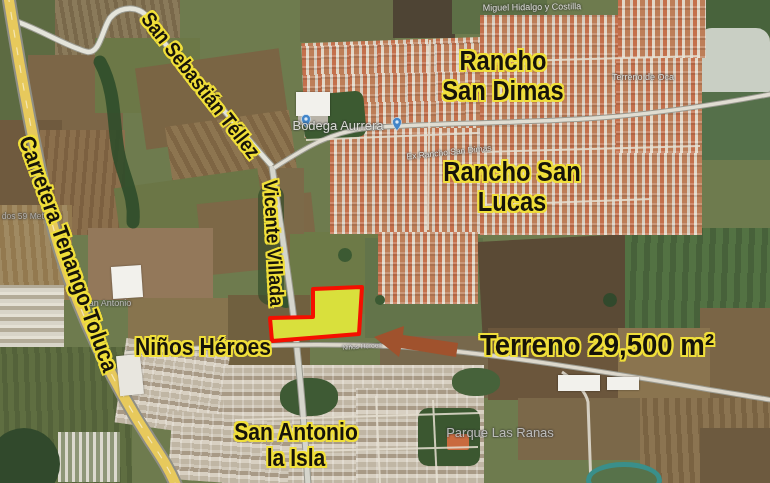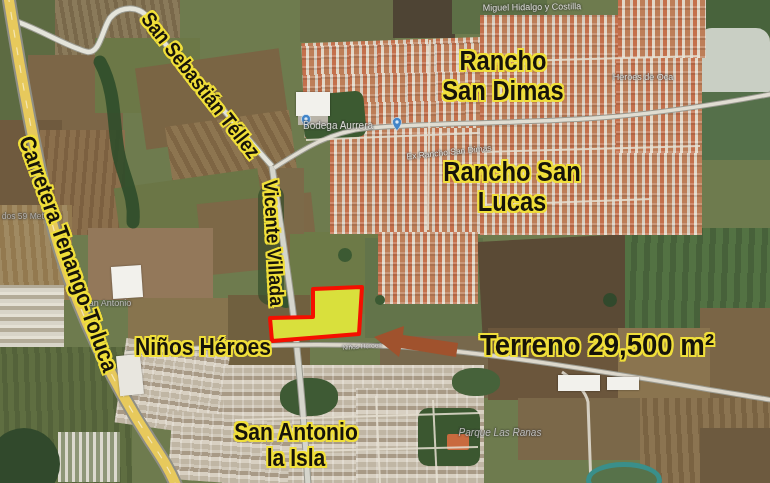--- a/index.html
+++ b/index.html
@@ -29,25 +29,25 @@
   #lbl-dimas{left:503px;top:77px;font-size:27px;transform:translate(-50%,-50%) scaleX(.88);}
   #lbl-lucas{left:512px;top:188px;font-size:27px;transform:translate(-50%,-50%) scaleX(.88);}
   #lbl-ninos{left:203px;top:347px;font-size:24px;transform:translate(-50%,-50%) scaleX(.88);}
   #lbl-sanantonio{left:296px;top:445px;font-size:24px;transform:translate(-50%,-50%) scaleX(.88);}
   #lbl-terreno{left:597px;top:344px;font-size:30px;transform:translate(-50%,-50%) scaleX(.92);}
   
   .street-lbl{position:absolute;font-size:9px;color:rgba(245,245,240,.85);white-space:nowrap;
       text-shadow:0 0 2px rgba(50,50,50,.9),0 0 2px rgba(50,50,50,.9);transform:translate(-50%,-50%);}
   #sl-hidalgo{left:532px;top:7px;transform:translate(-50%,-50%) rotate(-1deg);}
   #sl-oca{left:643px;top:77px;}
-  #sl-bodega{left:338px;top:125px;font-size:10px;}
+  #sl-bodega{left:338px;top:125px;font-size:13px;}
   #sl-exrancho{left:449px;top:152px;transform:translate(-50%,-50%) rotate(-6deg);font-size:8.5px;}
   #sl-metepec{left:32px;top:216px;color:rgba(235,235,235,.62);font-size:8.5px;}
   #sl-sanantonio-s{left:107px;top:303px;color:rgba(240,240,240,.7);}
-  #sl-ranas{left:500px;top:432px;color:rgba(240,240,240,.7);font-size:10px;font-style:italic;}
+  #sl-ranas{left:500px;top:432px;color:rgba(240,240,240,.7);font-size:13px;}
   #sl-ninos-st{left:362px;top:346px;font-size:6.5px;transform:translate(-50%,-50%) rotate(-4deg);color:rgba(255,255,255,.8);}
   .pin{position:absolute;width:10px;height:14px;transform:translate(-50%,-100%);}
   .track{position:absolute;left:586px;top:462px;width:76px;height:36px;border:5px solid #3a8f8a;
          border-radius:50%;background:#57724a;}
 </style>
 </head>
 <body>
 
 <div class="stage">
 
@@ -169,21 +169,21 @@
       </svg>
   </div>
   <div class="pin" style="left:397px;top:131px;">
     <svg viewBox="0 0 24 34" width="10" height="14">
         <path d="M12 1C5.9 1 1 5.9 1 12c0 8.5 11 21 11 21s11-12.5 11-21C23 5.9 18.1 1 12 1z" fill="#4285c8" stroke="#eef3f8" stroke-width="1.5"></path>
         <circle cx="12" cy="12" r="4.2" fill="#dce9f5"></circle>
       </svg>
   </div>
 
   <div class="street-lbl" id="sl-hidalgo">Miguel Hidalgo y Costilla</div>
-  <div class="street-lbl" id="sl-oca">Heroes de Oca</div>
+  <div class="street-lbl" id="sl-oca">Terreno de Oca</div>
   <div class="street-lbl" id="sl-bodega">Bodega Aurrera</div>
   <div class="street-lbl" id="sl-exrancho">Ex Rancho San Dimas</div>
   <div class="street-lbl" id="sl-metepec">dos 59 Metepec</div>
   <div class="street-lbl" id="sl-sanantonio-s">San Antonio</div>
   <div class="street-lbl" id="sl-ranas">Parque Las Ranas</div>
   <div class="street-lbl" id="sl-ninos-st">Niños Heroes</div>
 
   <div class="lbl" id="lbl-carretera">Carretera Tenango-Toluca</div>
   <div class="lbl" id="lbl-sansebastian">San Sebastián Téllez</div>
   <div class="lbl" id="lbl-vicente">Vicente Villada</div>

